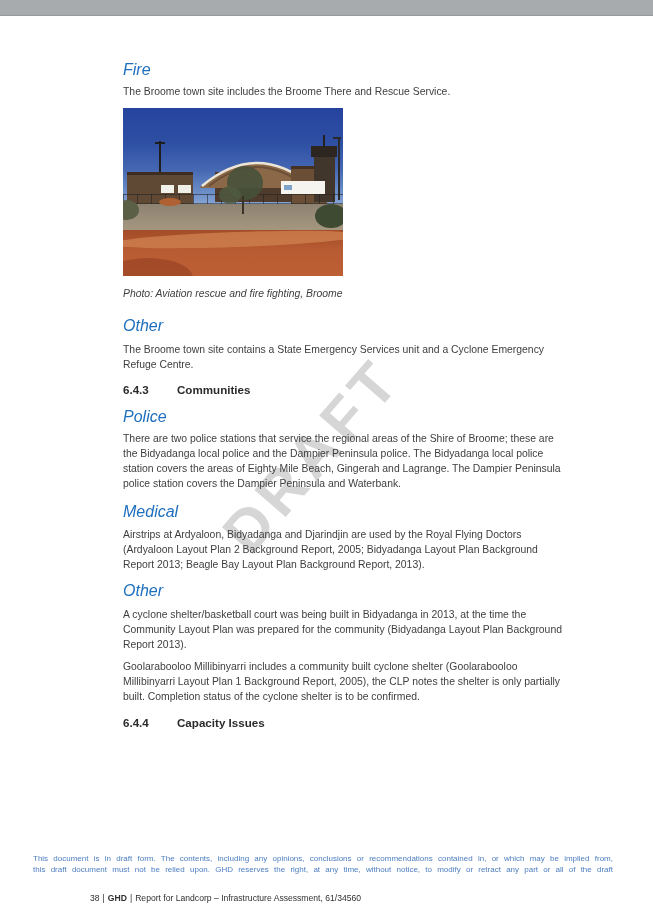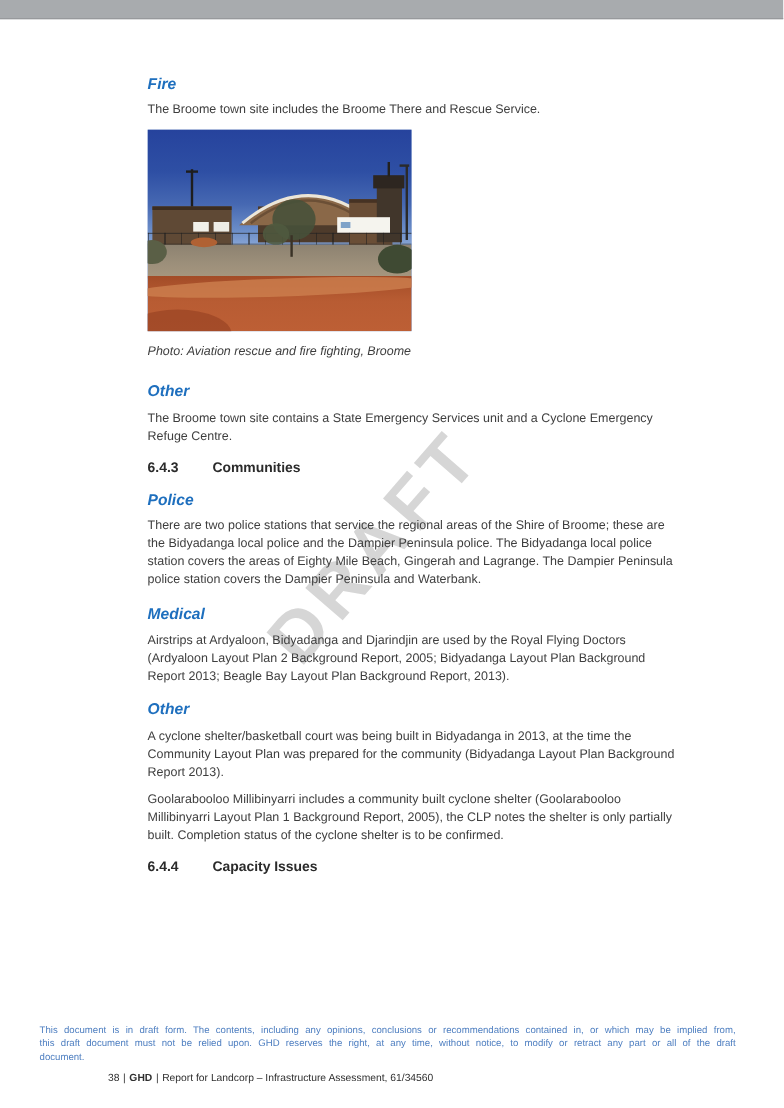--- a/index.html
+++ b/index.html
@@ -5,21 +5,21 @@
   html,body{margin:0;padding:0;background:#ffffff;}
   .screen{position:relative;width:653px;height:923px;background:#ffffff;overflow:hidden;
           font-family:"Liberation Sans","DejaVu Sans",sans-serif;}
   .topbar{position:absolute;left:0;top:0;width:653px;height:15px;background:#a8abae;border-bottom:1px solid #97999c;}
 
   .watermark{position:absolute;left:162px;top:408px;width:300px;height:96px;z-index:1;
              transform:rotate(-49deg);transform-origin:center;
              font-size:60px;font-weight:bold;letter-spacing:6px;color:#cfcfcf;
              text-align:center;line-height:96px;opacity:0.85;}
 
-  .bh{position:absolute;left:123px;z-index:2;margin:0;font-size:13px;font-weight:bold;font-style:italic;
+  .bh{position:absolute;left:123px;z-index:2;margin:0;font-size:16px;font-weight:normal;font-style:italic;
       color:#1e6fbe;line-height:13px;}
   .sh{position:absolute;left:123px;z-index:2;margin:0;font-size:11.6px;font-weight:bold;color:#2b2b2b;line-height:14px;}
   .sh .num{display:inline-block;width:54px;}
   .para{position:absolute;left:123px;z-index:2;margin:0;width:500px;font-size:10.4px;line-height:15px;
         color:#3e3e3e;white-space:pre-line;}
   .caption{font-style:italic;}
 
   
   .photo{position:absolute;left:123px;top:108px;width:220px;height:168px;overflow:hidden;z-index:2;background:#7a97cd;}
   .photo *{position:absolute;}
@@ -140,19 +140,18 @@
 Report 2013).</p>
   <p class="para" style="top:659px;">Goolarabooloo Millibinyarri includes a community built cyclone shelter (Goolarabooloo
 Millibinyarri Layout Plan 1 Background Report, 2005), the CLP notes the shelter is only partially
 built. Completion status of the cyclone shelter is to be confirmed.</p>
 
   <h2 class="sh" style="top:716px;"><span class="num">6.4.4</span><span>Capacity Issues</span></h2>
 
   <div class="disclaimer">
     <div class="disc-line">This document is in draft form. The contents, including any opinions, conclusions or recommendations contained in, or which may be implied from,</div>
     <div class="disc-line">this draft document must not be relied upon. GHD reserves the right, at any time, without notice, to modify or retract any part or all of the draft</div>
-    <div class="disc-line last">document.</div>
   </div>
 
   <div class="pagefooter">
     <span>38</span><span class="sep">|</span><span class="brand">GHD</span><span class="sep">|</span><span>Report for Landcorp – Infrastructure Assessment, 61/34560</span>
   </div>
 </div>
 
 </body></html>

